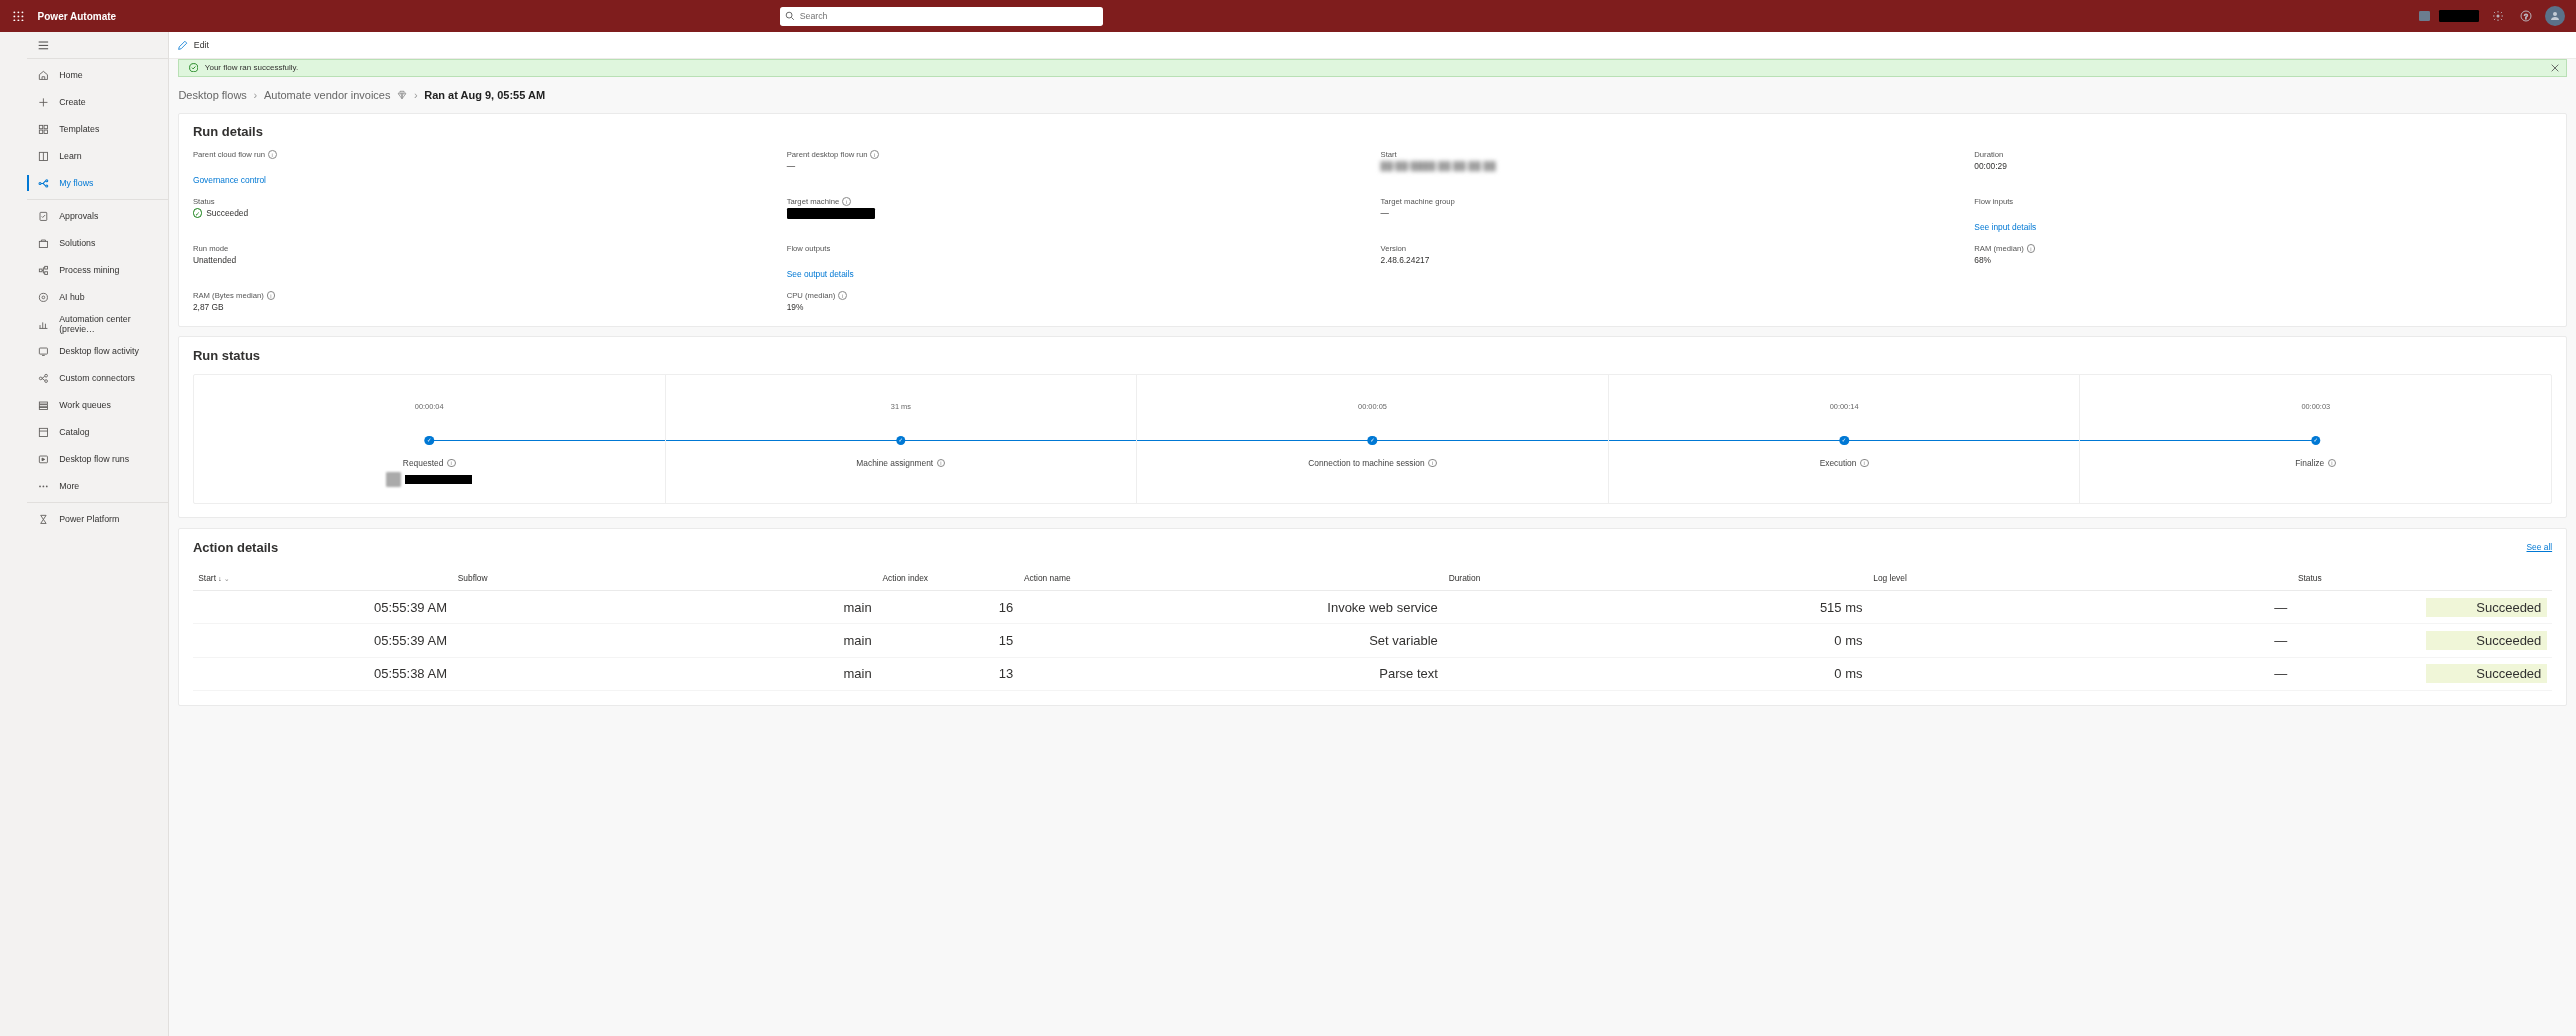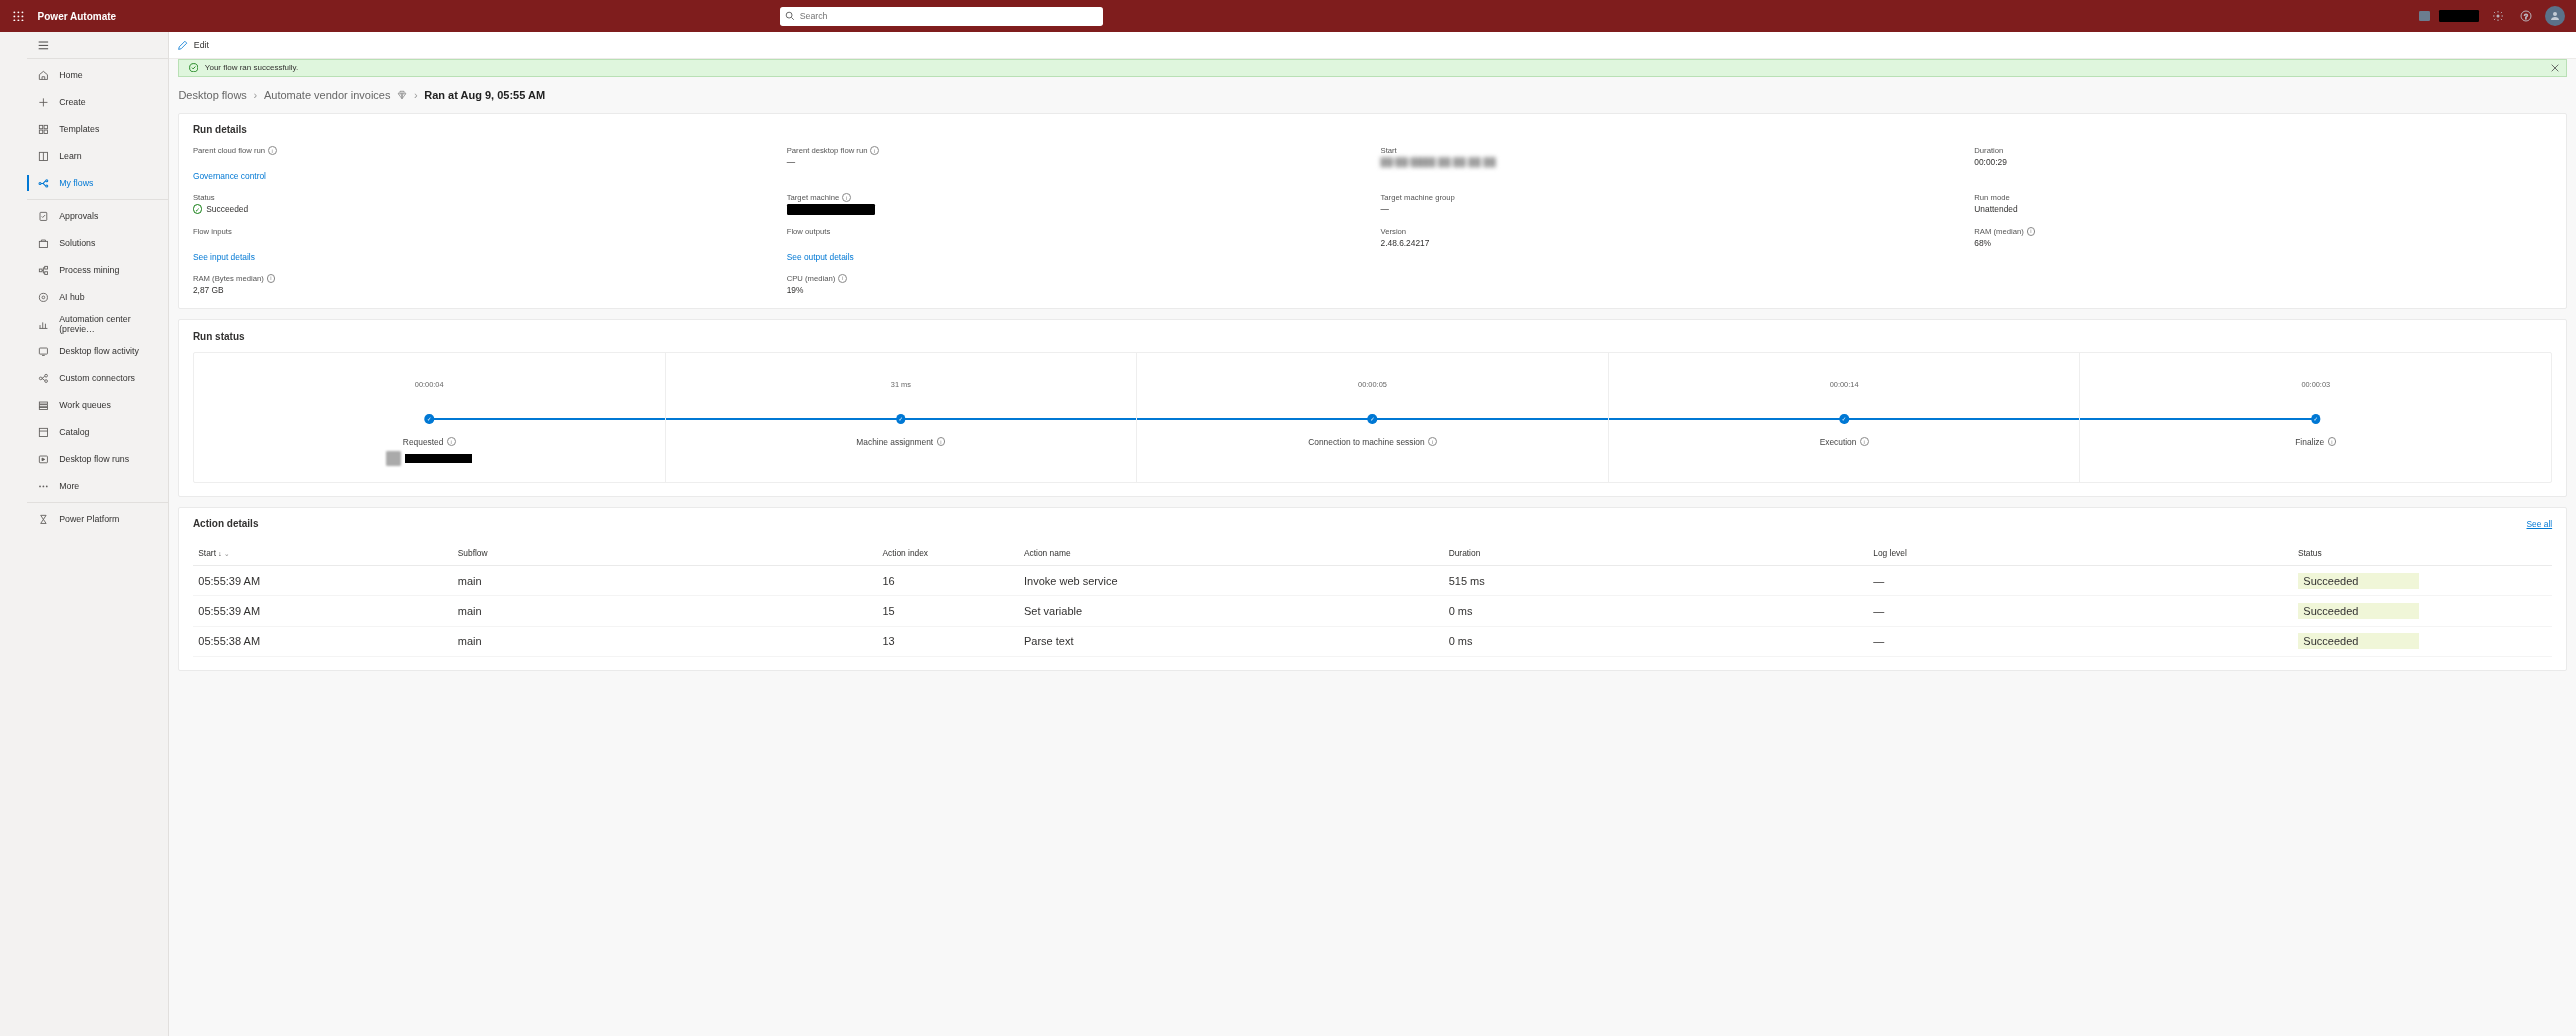--- a/index.html
+++ b/index.html
@@ -38,21 +38,21 @@
 .banner { background: #dff6dd; border: 0.7px solid #b9e0b5; height: 17.5px; display:flex; align-items:center; padding: 0 9.4px; gap: 6.7px; margin-bottom: 12px; position:relative; font-size: 8px; color:#323130; }
 .banner-close { position:absolute; right:6.7px; cursor:pointer; color:#555; }
 
 .crumbs { display:flex; align-items:center; gap: 6.7px; margin-bottom: 12px; font-size: 11px; }
 .crumb-link { color: #666; cursor:pointer; }
 .crumb-sep { color: #999; }
 .premium-icon { color:#888; }
 .crumb-current { font-weight: 600; color: #222; }
 
 .card { background: #fff; border: 0.7px solid #eaeaea; border-radius: 2px; margin-bottom: 9.4px; padding: 10.8px 13.5px 13.5px; }
-.card-title { font-size: 10px; font-weight: 600; margin-bottom: 10.8px; }
+.card-title { font-size: 13px; font-weight: 600; margin-bottom: 10.8px; }
 
 .detail-grid { display: grid; grid-template-columns: repeat(4, 1fr); gap: 12px 16px; }
 .detail-block { }
 .detail-label { font-size: 7.7px; color: #555; margin-bottom: 2px; display:flex; align-items:center; gap:2.7px; }
 .detail-value { font-size: 8.4px; color: #323130; display:flex; align-items:center; gap:4px; }
 .info-dot { width:8.8px; height:8.8px; border:0.7px solid #888; border-radius:50%; display:inline-flex; align-items:center; justify-content:center; font-size:6px; color:#888; line-height:1; }
 .link { color: #0078d4; cursor:pointer;margin-top:14px; }
 .redacted { background:#000; color:#000; height:10.8px; width:88px; border-radius:1.3px; }
 .blurred { filter: blur(2px); color:#999; letter-spacing:0.3px; }
 .success-circle { width:9.4px; height:9.4px; border-radius:50%; border:1px solid #107c10; display:inline-flex; align-items:center; justify-content:center; color:#107c10; font-size:6px; }
@@ -73,21 +73,21 @@
 .user-name-redact { background:#000; width:67px; height:9.4px; }
 .highlight-box { border: 1px solid #d13438; padding: 4px 6.7px 6.7px; display:inline-block; border-radius:1.3px; margin-top:32px; }
 
 
 .action-head { display:flex; align-items:center; justify-content:space-between; margin-bottom: 12px; gap: 38px; }
 .see-all { color:#0078d4; text-decoration: underline; cursor:pointer; font-size:8.4px; }
 .tbl { width:100%; border-collapse: collapse; }
 .tbl th { text-align:left; font-weight:400; font-size:8.4px; color:#323130; padding: 6.7px 5.4px; border-bottom: 0.7px solid #eaeaea; }
 .sort-arrow { font-size:6.7px; }
 .chev { font-size:6.7px; color:#888; }
-.tbl td { padding: 6.7px 5.4px; font-size:11px; border-bottom:0.7px solid #f4f4f4; }
+.tbl td { padding: 6.7px 5.4px; font-size:13px; border-bottom:0.7px solid #f4f4f4;text-align:right; }
 .status-cell { background:#f0f6d8; padding: 2px 5.4px; display:inline-block; min-width: 121px; }
 
 svg { display:block; }
 </style>
 </head>
 <body>
 
 <div class="top-header">
   <div class="app-launcher">
     <svg width="10.8" height="10.8" viewBox="0 0 16 16" fill="#fff">
@@ -388,28 +388,28 @@
               <div class="detail-label">Target machine <span class="info-dot">i</span></div>
               <div class="detail-value">
                 <span class="redacted"></span>
               </div>
             </div>
             <div class="detail-block">
               <div class="detail-label">Target machine group</div>
               <div class="detail-value">—</div>
             </div>
             <div class="detail-block">
-              <div class="detail-label">Run mode</div>
-              <div class="detail-value">Unattended</div>
-            </div>
-            <div class="detail-block">
               <div class="detail-label">Flow inputs</div>
               <div class="detail-value">
                 <span class="link">See input details</span>
               </div>
+            </div>
+            <div class="detail-block">
+              <div class="detail-label">Run mode</div>
+              <div class="detail-value">Unattended</div>
             </div>
             <div class="detail-block">
               <div class="detail-label">Flow outputs</div>
               <div class="detail-value">
                 <span class="link">See output details</span>
               </div>
             </div>
             <div class="detail-block">
               <div class="detail-label">Version</div>
               <div class="detail-value">2.48.6.24217</div>

